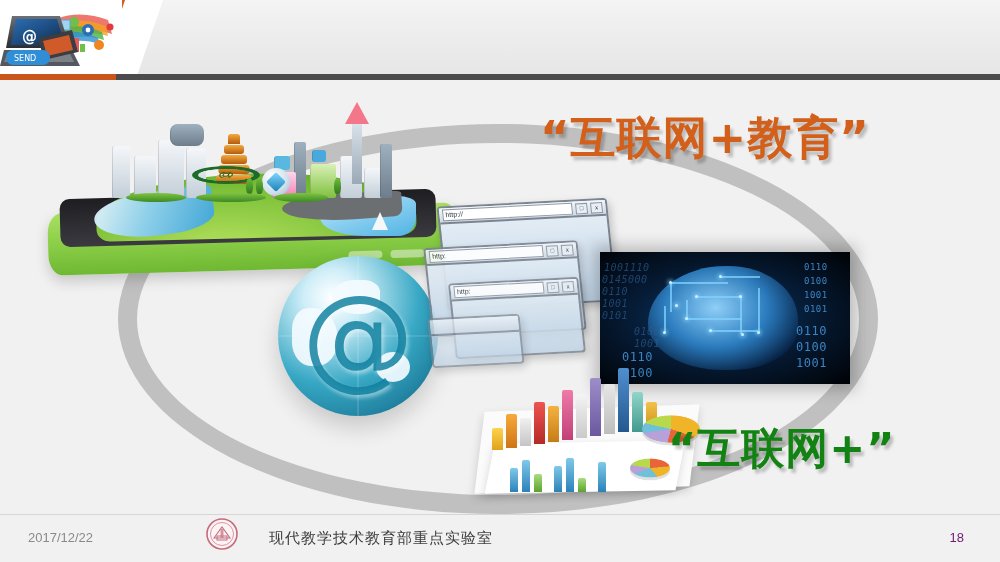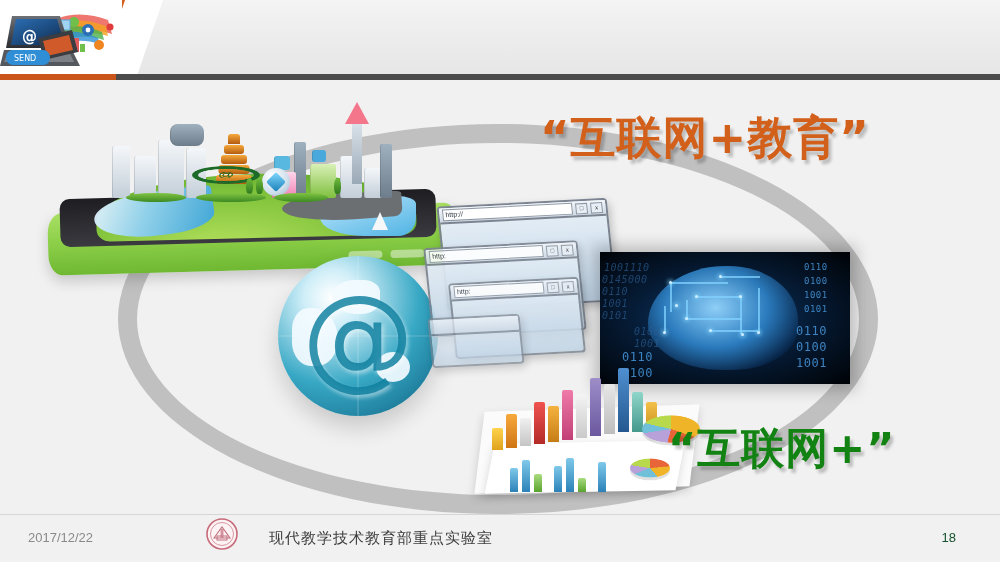--- a/index.html
+++ b/index.html
@@ -159,21 +159,21 @@
 
   
   .footer{position:absolute;left:0;top:514px;width:1000px;height:48px;background:#f1f1f1;}
   .footer-rule{position:absolute;left:0;top:0;width:1000px;height:1px;background:#d6d6d6;}
   .f-date{position:absolute;left:28px;top:16px;font-size:13px;color:#8a8a8a;}
   .f-seal{position:absolute;left:206px;top:518px;width:32px;height:32px;}
   .f-org1{position:absolute;left:248px;top:15px;font-size:15px;color:#3c3c3c;
     font-family:"DejaVu Serif","Liberation Serif",serif;letter-spacing:1px;margin-left:21px;}
   .f-org2{position:absolute;left:480px;top:15px;font-size:15px;color:#3c3c3c;
     font-family:"DejaVu Serif","Liberation Serif",serif;letter-spacing:1px;}
-  .f-page{position:absolute;right:44px;top:16px;font-size:13px;color:#14532d;}
+  .f-page{position:absolute;right:36px;top:16px;font-size:13px;color:#701a75;}
 </style>
 </head>
 <body>
 
 <div class="slide">
 
   <div class="header">
 
     <svg class="hdr-watermark" viewBox="0 0 100 100">
       <g fill="#e6e6e6">

